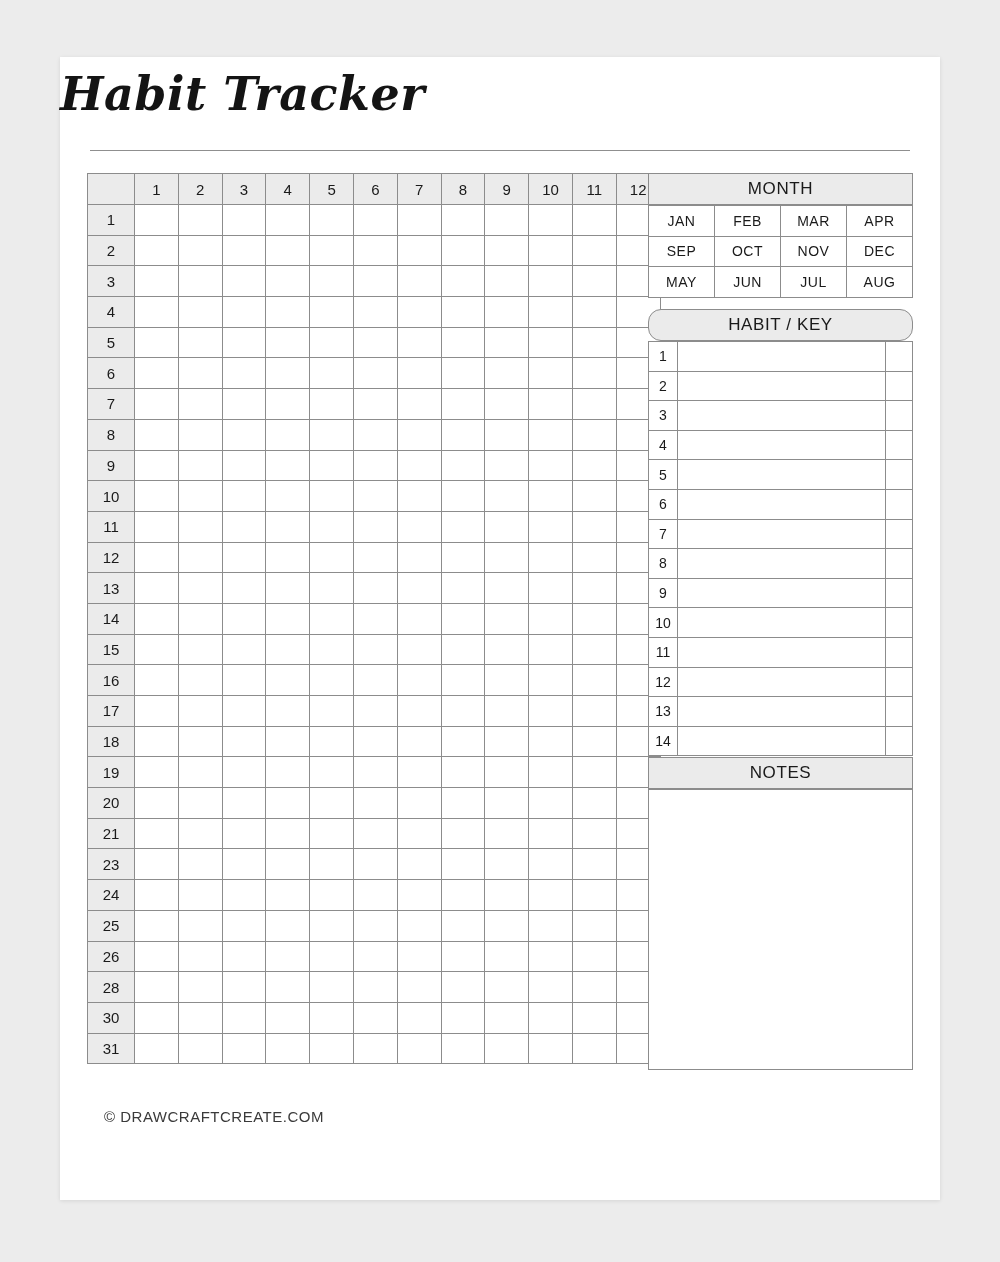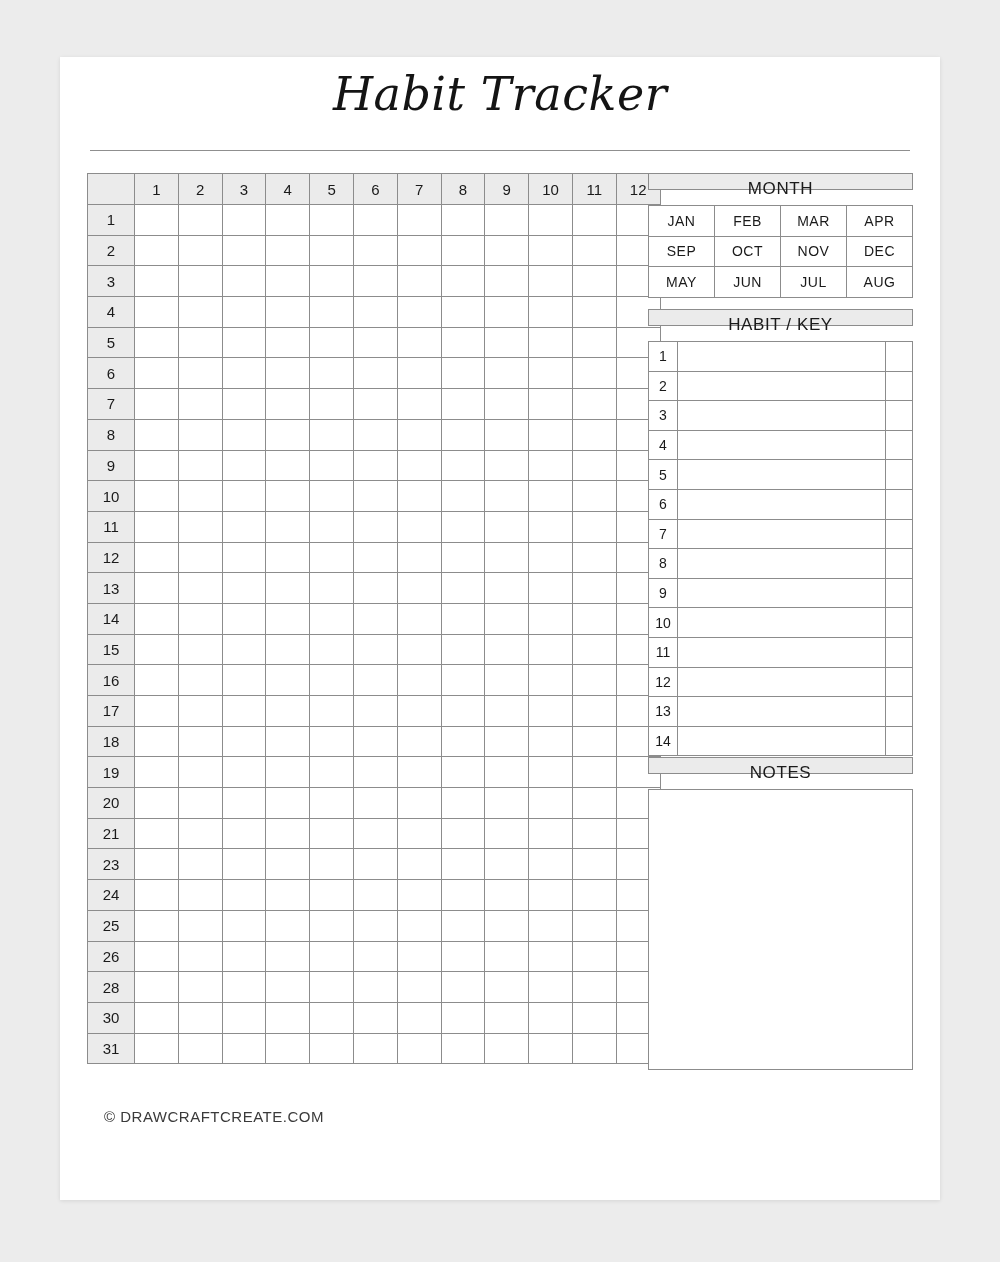--- a/index.html
+++ b/index.html
@@ -30,24 +30,24 @@
     left: 0;
     top: 0;
     width: 880px;
     height: 100px;
   }
   #page-title {
     position: absolute;
     left: 0;
     top: 10px;
     width: 880px;
-    text-align: center;
+    text-align: left;
     font-family: "DejaVu Serif", serif;
     font-style: italic;
-    font-weight: normal;
+    font-weight: bold;
     font-size: 46px;
     letter-spacing: 0.5px;
     color: #141414;
     white-space: nowrap;
   }
   #title-rule {
     position: absolute;
     left: 30px;
     top: 93px;
     width: 820px;
@@ -102,33 +102,33 @@
   .panel-head {
     position: absolute;
     background: #ebebeb;
     border: 1px solid #8c8c8c;
     box-sizing: border-box;
     text-align: center;
     font-size: 17px;
     letter-spacing: 0.6px;
     color: #1a1a1a;
     line-height: 30px;
-    height: 17px;
+    height: 32px;
   }
 
   #month-head  { left: 588px; top: 116px; width: 265px; }
   #month-table { left: 588px; top: 148px; width: 265px; }
   #month-table td {
     height: 29.5px;
     text-align: center;
     font-size: 14px;
     letter-spacing: 0.5px;
   }
 
-  #habit-head  { left: 588px; top: 252px; width: 265px; }
+  #habit-head  { left: 588px; top: 252px; width: 265px; border-radius: 13px; }
   #habit-table { left: 588px; top: 284px; width: 265px; }
   #habit-table td { height: 28.6px; font-size: 14px; }
   #habit-table .habit-num {
     width: 28px;
     text-align: center;
   }
   #habit-table .habit-line { }
   #habit-table .habit-mark { width: 26px; }
 
   #notes-head { left: 588px; top: 700px; width: 265px; }

